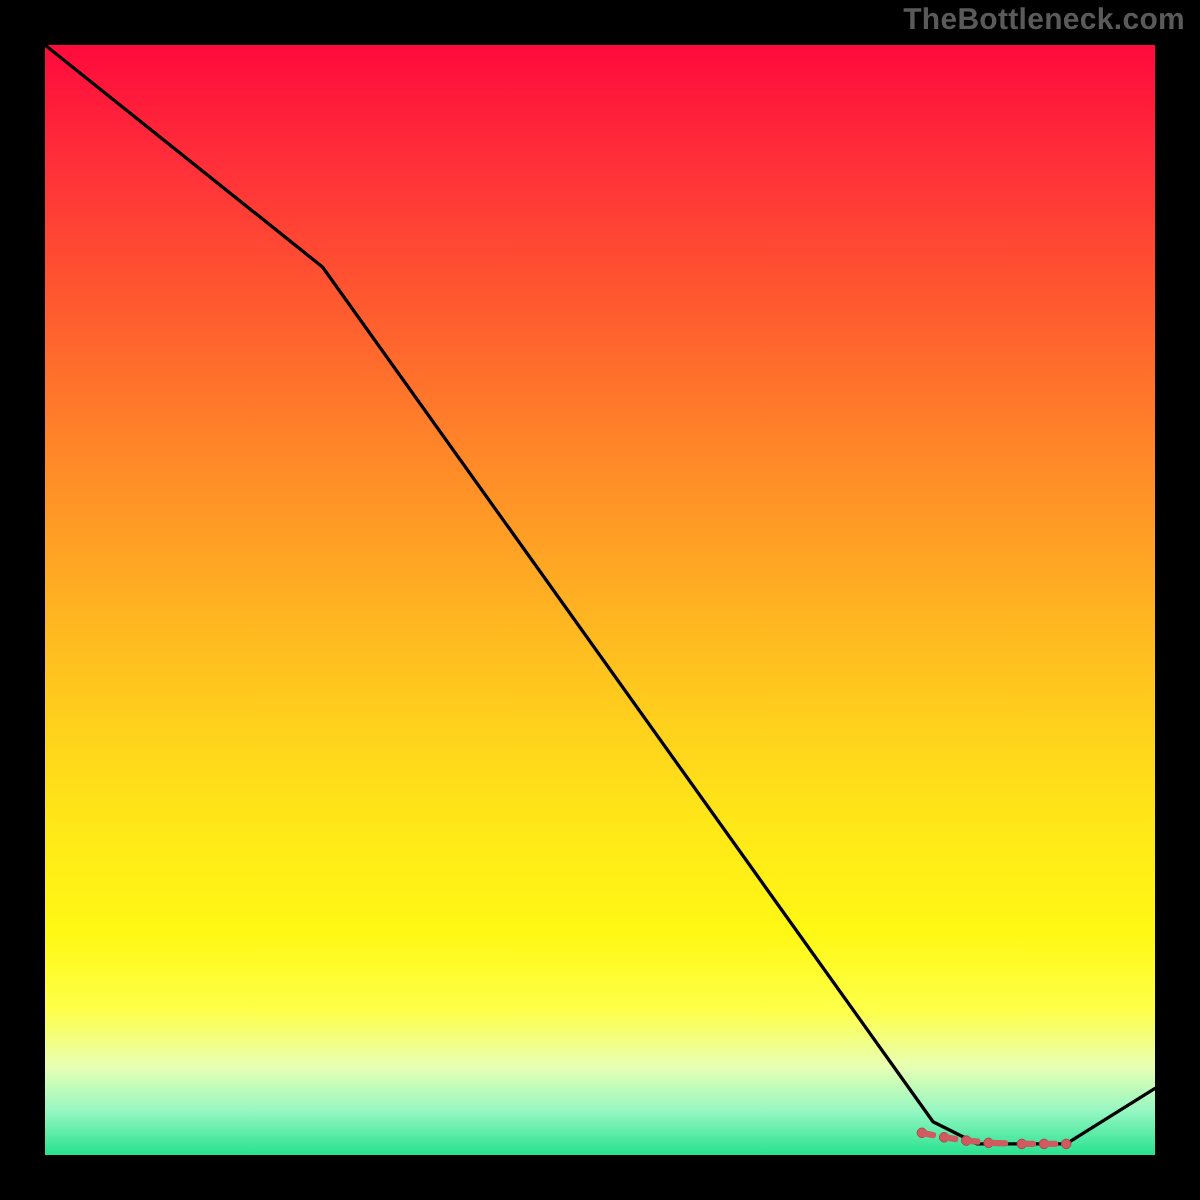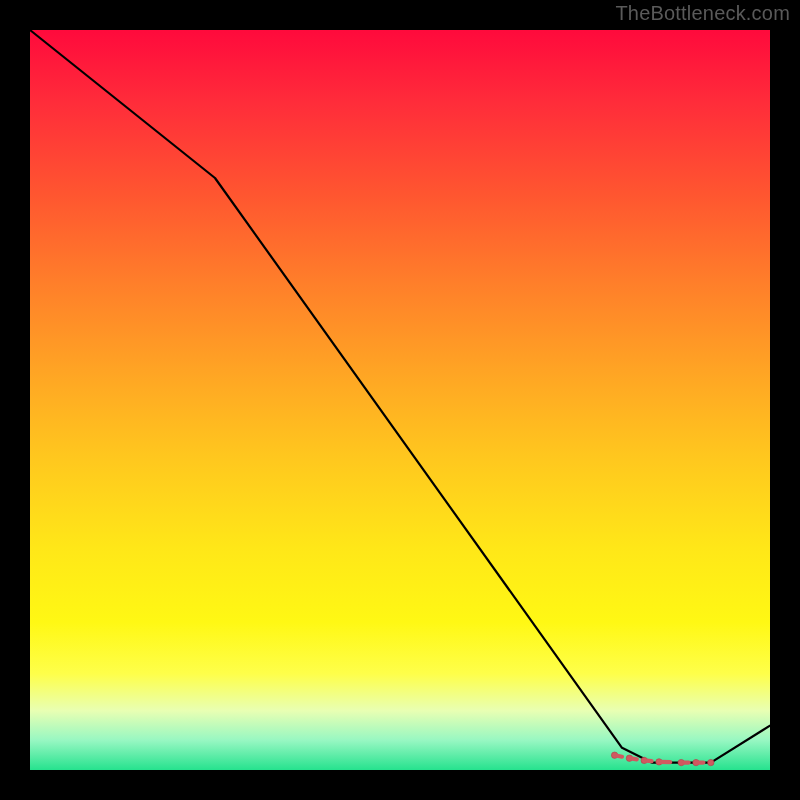--- a/index.html
+++ b/index.html
@@ -16,21 +16,21 @@
     width: 800px;
     height: 800px;
     background: #000;
   }
   .watermark {
     position: absolute;
     top: 2px;
     right: 10px;
     color: #5a5a5a;
     font-size: 20px;
-    font-weight: 400;
+    font-weight: 700;
     letter-spacing: 0.2px;
     z-index: 10;
   }
   .plot-area {
     position: absolute;
     left: 30px;
     top: 30px;
     width: 740px;
     height: 740px;
     background: linear-gradient(to bottom,

